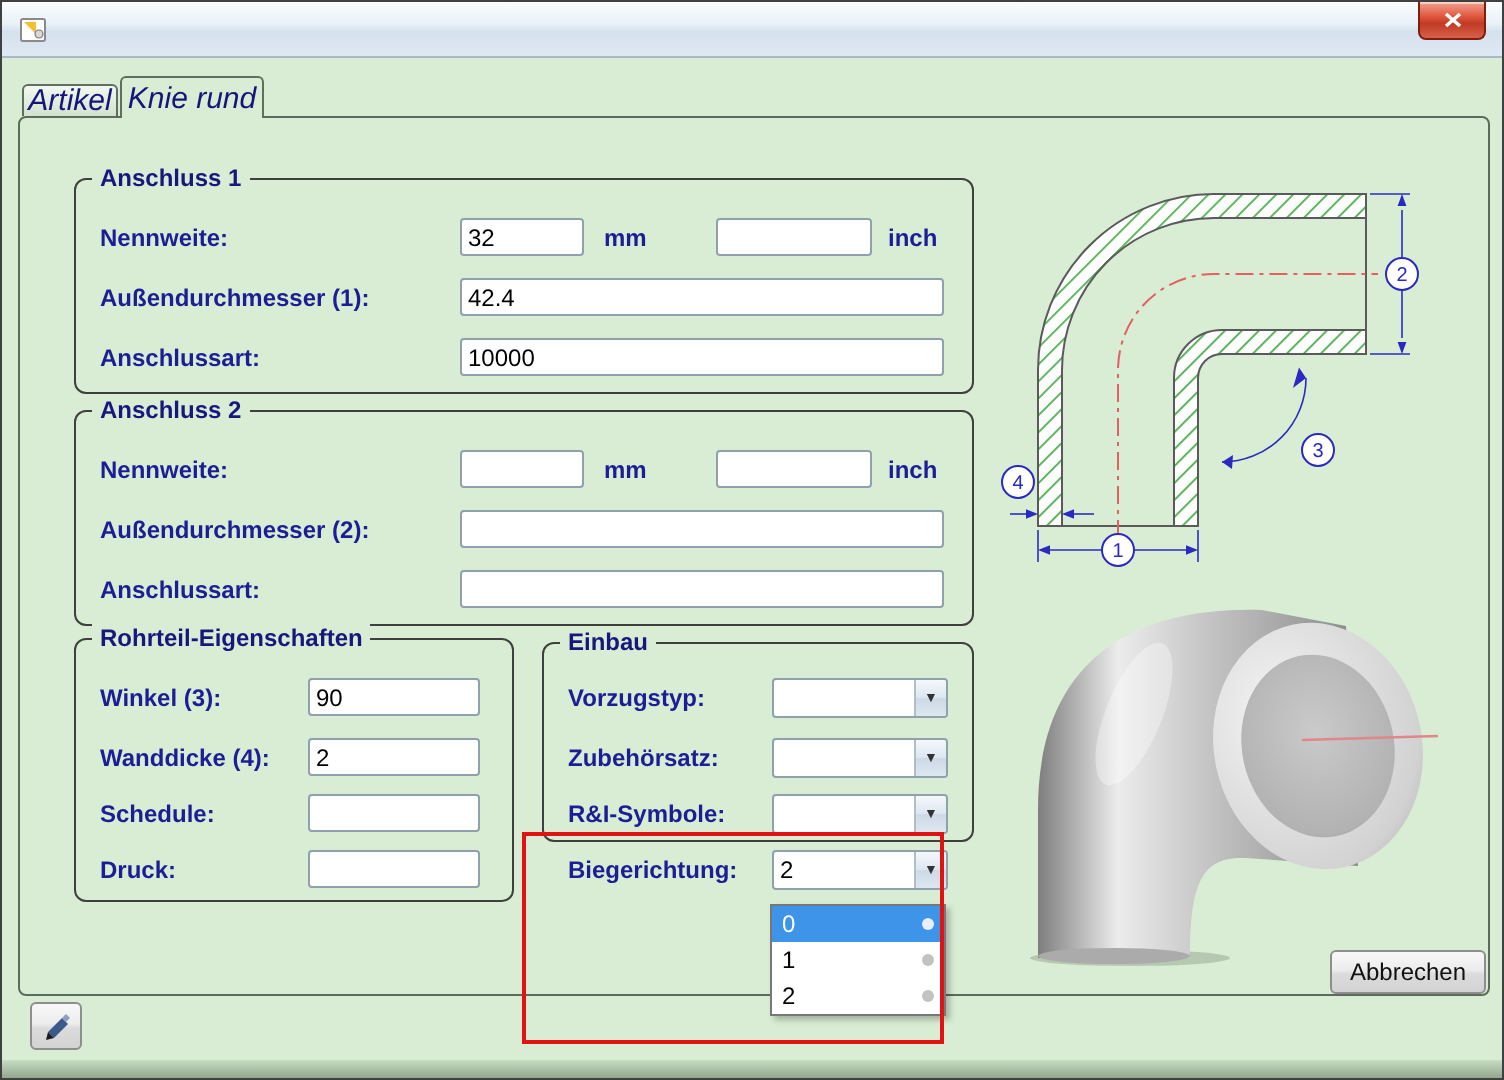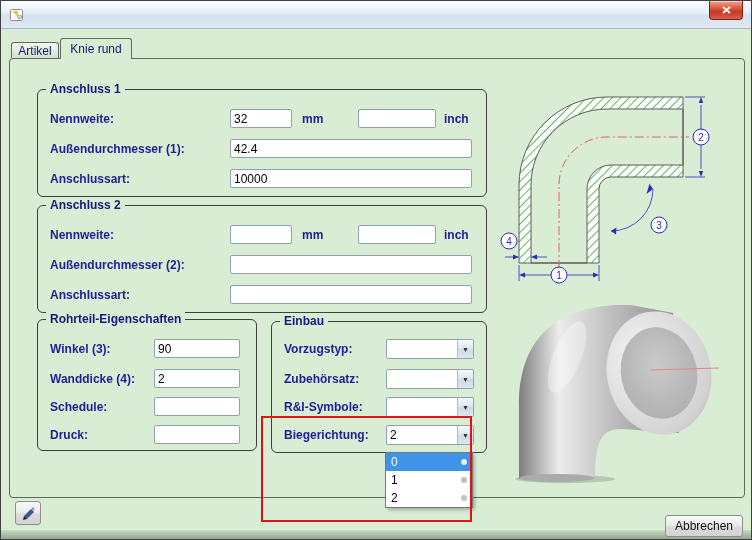--- a/index.html
+++ b/index.html
@@ -25,23 +25,23 @@
   .title-text { position:absolute; left:30px; top:7px; font-size:12px; color:#141414; }
   .close-btn {
     position:absolute; right:8px; top:0; width:34px; height:19px;
     background:linear-gradient(180deg,#f0a492 0%,#e0573e 40%,#c13a24 60%,#d8604a 100%);
     border:1px solid #7c1f10; border-top:none; border-radius:0 0 4px 4px;
     display:flex; align-items:center; justify-content:center;
     box-shadow:inset 0 1px 0 rgba(255,255,255,.5);
   }
   
   .tab {
-    position:absolute; font-size:12px; color:#15157a;
+    position:absolute; font-size:15px; color:#15157a;
     display:flex; align-items:center; justify-content:center;
-    border:1px solid #5f6f5f; border-bottom:none; border-radius:3px 3px 0 0;
+    border:1px solid #5f6f5f; border-bottom:none; border-radius:3px 3px 0 0;font-style:italic;
   }
   .tab-inactive { left:10px; top:41px; width:48px; height:16px;
     background:linear-gradient(#f3f8f1,#d2e3cd); z-index:0; }
   .tab-active { left:59px; top:37px; width:72px; height:21px;
     background:#d9edd4; z-index:3; }
   .page-frame {
     position:absolute; left:8px; top:57px; width:736px; height:440px;
     border:1px solid #5c6b5c; border-radius:4px; z-index:1;
   }
   
@@ -83,21 +83,21 @@
     border:2px solid #e01212; z-index:6; pointer-events:none;
   }
   
   .btn {
     position:absolute; height:22px; border:1px solid #8e8e8e; border-radius:3px;
     background:linear-gradient(180deg,#f8f8f8,#ececec 45%,#dbdbdb 55%,#d3d3d3);
     font-size:12px; color:#111; display:flex; align-items:center; justify-content:center;
     z-index:2;
   }
   .btn-ok { left:578px; top:502px; width:76px; border-color:#6f8fb5; }
-  .btn-cancel { left:664px; top:514px; width:78px; }
+  .btn-cancel { left:664px; top:474px; width:78px; }
   .btn-pen { left:14px; top:500px; width:26px; height:24px; }
   .bottom-edge {
     position:absolute; left:0; right:0; bottom:0; height:9px;
     background:linear-gradient(180deg,#c7ddc2,#92a78e); z-index:1;
   }
   
   .tech-drawing { position:absolute; left:496px; top:84px; z-index:2; }
   .render-3d   { position:absolute; left:500px; top:282px; z-index:2; }
 </style>
 </head>
@@ -156,21 +156,21 @@
     <span class="flabel" style="left:12px;top:22px">Winkel (3):</span>
     <input class="field" style="left: 116px; top: 19px; width: 86px;" value="90">
     <span class="flabel" style="left:12px;top:52px">Wanddicke (4):</span>
     <input class="field" style="left: 116px; top: 49px; width: 86px;" value="2">
     <span class="flabel" style="left:12px;top:80px">Schedule:</span>
     <input class="field" style="left: 116px; top: 77px; width: 86px;" value="">
     <span class="flabel" style="left:12px;top:108px">Druck:</span>
     <input class="field" style="left: 116px; top: 105px; width: 86px;" value="">
   </div>
 
-  <div class="groupbox" style="left:270px;top:320px;width:216px;height:132px">
+  <div class="groupbox" style="left:270px;top:320px;width:216px;height:100px">
     <span class="group-title">Einbau</span>
 
     <span class="flabel" style="left:12px;top:20px">Vorzugstyp:</span>
     <div class="combo" style="left:114px;top:17px">
       <span class="combo-value"></span>
       <span class="combo-btn">
           <span class="combo-arrow">▼</span>
         </span>
     </div>
 

